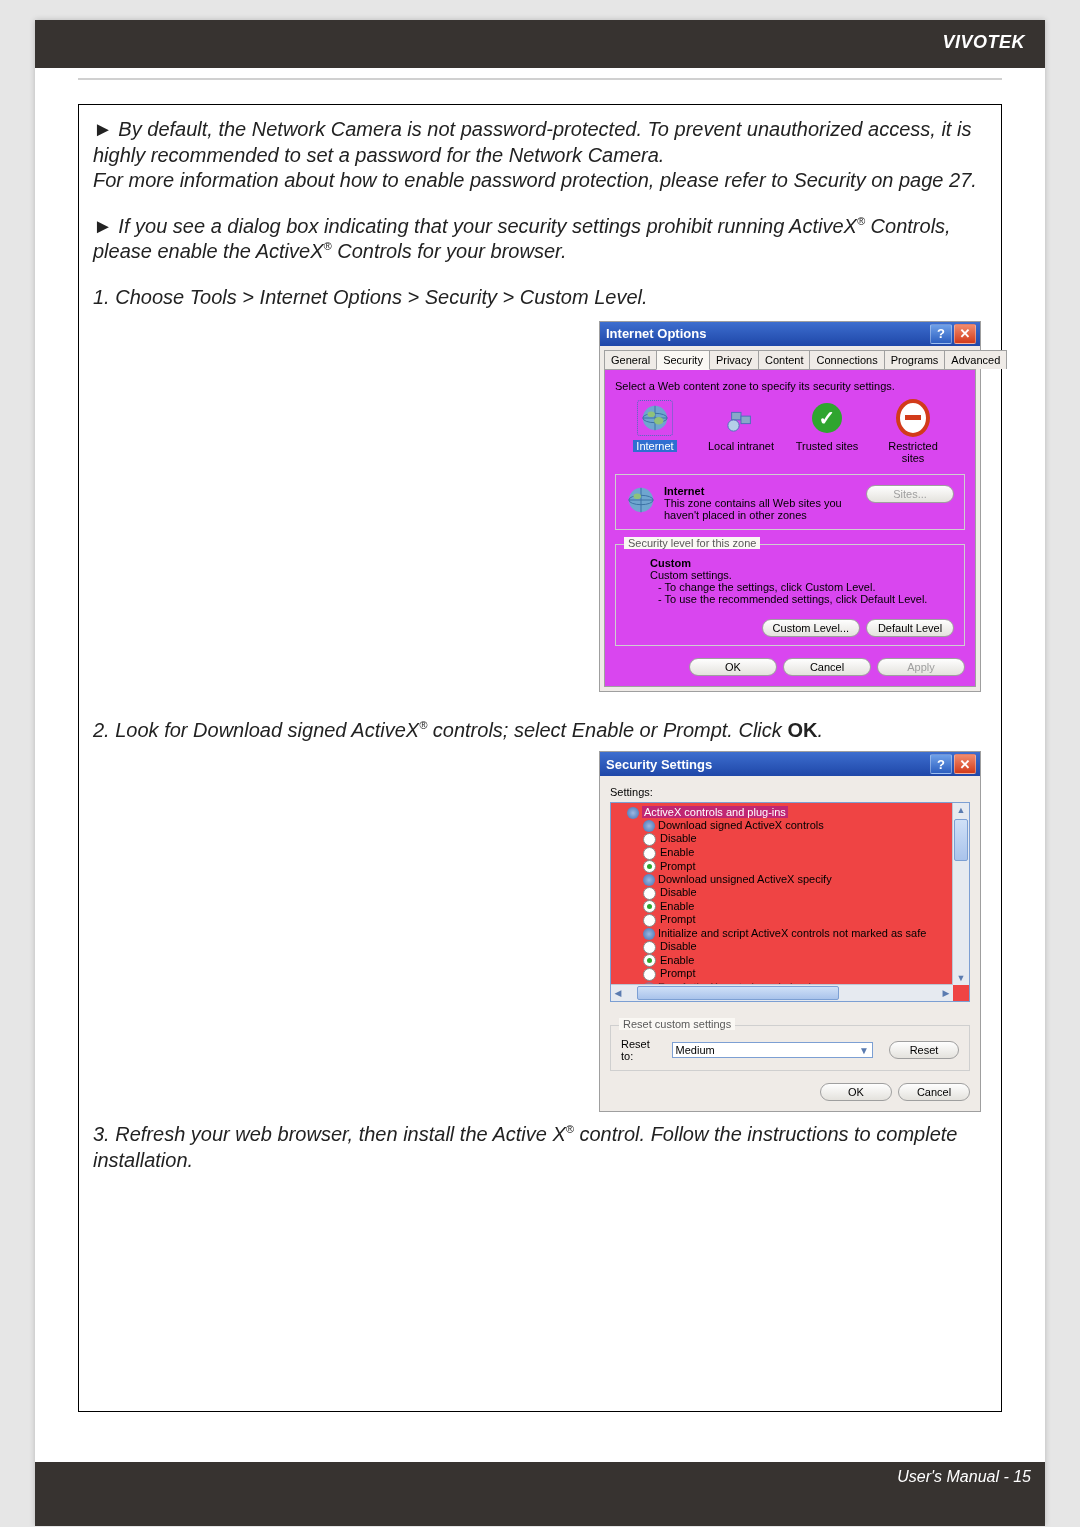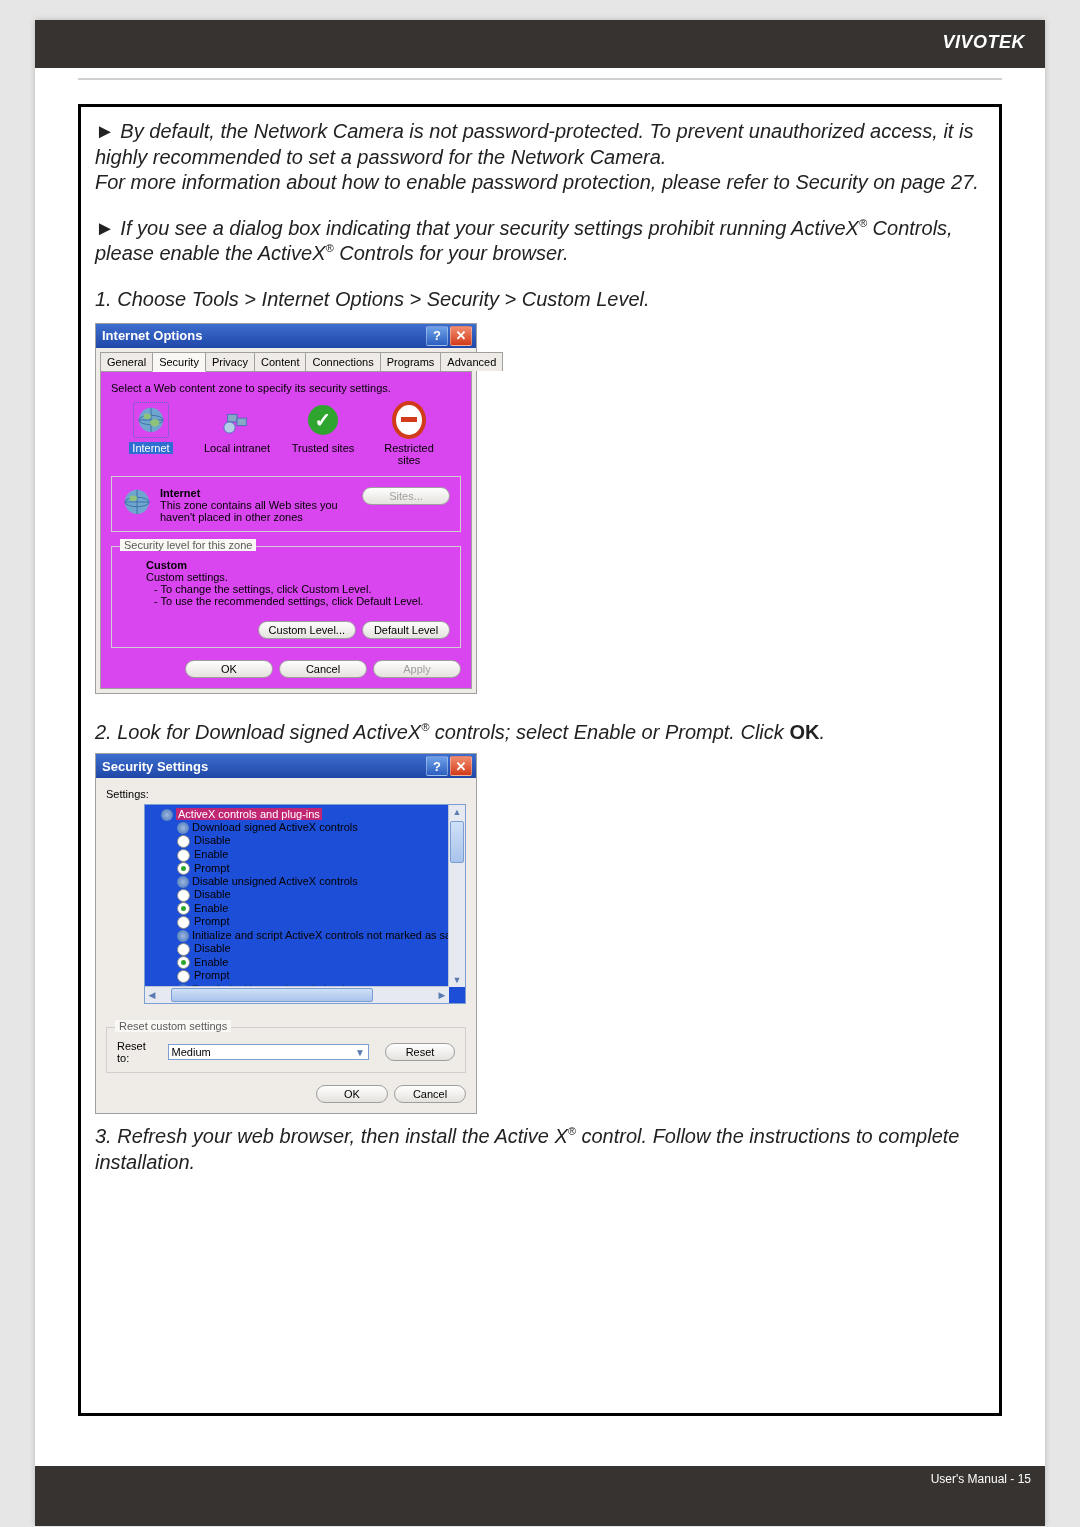--- a/index.html
+++ b/index.html
@@ -32,37 +32,37 @@
   }
   .hr-line {
     height: 2px;
     background: #d0d0d0;
     margin: 10px 43px 0 43px;
   }
   .content {
     padding: 24px 43px 50px 43px;
   }
   .note-box {
-    border: 3px solid #000000;
+    border: 1px solid #000000;
     padding: 12px 20px 14px 14px;
     min-height: 1280px;
   }
   .note-box p {
     margin: 0;
   }
   .italic { font-style: italic; }
   .tri::before { content: "► "; font-style: normal; }
   .para {
     font-size: 20px;
     line-height: 1.28;
     color: #222;
   }
   .gap { height: 20px; }
   sup { font-size: 0.55em; vertical-align: super; }
-  .center { display: flex; justify-content: flex-start; }
+  .center { display: flex; justify-content: flex-end; }
   
   .win-dialog {
     width: 380px;
     background: #efebe7;
     border: 1px solid #9f9f9f;
     font-family: Tahoma, Arial, sans-serif;
     font-size: 11px;
   }
   .win-titlebar {
     height: 24px;
@@ -146,25 +146,24 @@
     border-radius: 9px;
     font-size: 11px;
     min-width: 88px;
     cursor: pointer;
   }
   .winbtn.disabled { color: #9f9f9f; }
   .btnrow { display: flex; justify-content: flex-end; gap: 6px; margin-top: 10px; }
   
   .listbox {
     border: 1px solid #7c9fd3;
-    background: #1d4ed8;
+    background: #ef4444;
     height: 198px;
     overflow: hidden;
     position: relative;
-    margin-left: 38px;
   }
   .listbox .inner { padding: 3px 4px; font-size: 11px; }
   .listbox .scrollbar-v { position:absolute; right:0; top:0; bottom:16px; width:16px; background:#e6eaf0; border-left:1px solid #bcc6d4; display:flex; flex-direction:column; align-items:center; }
   .listbox .scrollbar-h { position:absolute; left:0; right:16px; bottom:0; height:16px; background:#e6eaf0; border-top:1px solid #bcc6d4; display:flex; align-items:center; }
   .sb-btn { width:14px;height:14px; display:flex;align-items:center;justify-content:center;font-size:9px;color:#5a7bb0; }
   .sb-track-v{flex:1;width:100%;display:flex;justify-content:center;align-items:flex-start;}
   .sb-thumb-v{width:12px;height:40px;background:linear-gradient(#cfe0f7,#a9c3eb);border:1px solid #7c9fd3;border-radius:2px;margin-top:2px;}
   .sb-thumb-h{height:12px;width:200px;background:linear-gradient(#cfe0f7,#a9c3eb);border:1px solid #7c9fd3;border-radius:2px;margin-left:12px;}
   .gear { width:12px;height:12px;display:inline-block;border-radius:50%;background:radial-gradient(#9db7e0,#3f6fb4);vertical-align:middle;margin-right:3px; }
   .node { padding-left: 12px; }
@@ -172,21 +171,22 @@
   .radio { display:inline-block;width:11px;height:11px;border:1px solid #888;border-radius:50%;vertical-align:middle;margin-right:4px;background:#fff; }
   .radio.on::after{content:"";display:block;width:5px;height:5px;background:#2fa52f;border-radius:50%;margin:3px; }
   .hilite { background:#c02673;color:#fff;padding:0 2px; }
   .select-combo {
     border:1px solid #7c9fd3;background:#fff;display:inline-flex;justify-content:space-between;align-items:center;
     width:200px;padding:1px 3px;font-size:11px;
   }
   .select-combo .dd { color:#5a7bb0; font-size:10px; }
   .footer {
     color: #fff;
-    font-size: 12px;
+    font-style: italic;
+    font-size: 16px;
     text-align: right;
     padding: 6px 14px 40px 0;
   }
   
   .izrow { display:flex; align-items:flex-start; gap:8px; }
 </style>
 </head>
 <body>
 
 <div class="page">
@@ -336,21 +336,21 @@
             <div class="listbox">
               <div class="inner">
                 <div class="node"><span class="gear"></span><span class="hilite">ActiveX controls and plug-ins</span></div>
                 <div class="node">
                   <div class="node"><span class="gear"></span><span>Download signed ActiveX controls</span></div>
                   <div class="node">
                     <div><span class="radio"></span><span>Disable</span></div>
                     <div><span class="radio"></span><span>Enable</span></div>
                     <div><span class="radio on"></span><span>Prompt</span></div>
                   </div>
-                  <div class="node"><span class="gear"></span><span>Disable unsigned ActiveX controls</span></div>
+                  <div class="node"><span class="gear"></span><span>Download unsigned ActiveX specify</span></div>
                   <div class="node">
                     <div><span class="radio"></span><span>Disable</span></div>
                     <div><span class="radio on"></span><span>Enable</span></div>
                     <div><span class="radio"></span><span>Prompt</span></div>
                   </div>
                   <div class="node"><span class="gear"></span><span>Initialize and script ActiveX controls not marked as safe</span></div>
                   <div class="node">
                     <div><span class="radio"></span><span>Disable</span></div>
                     <div><span class="radio on"></span><span>Enable</span></div>
                     <div><span class="radio"></span><span>Prompt</span></div>

